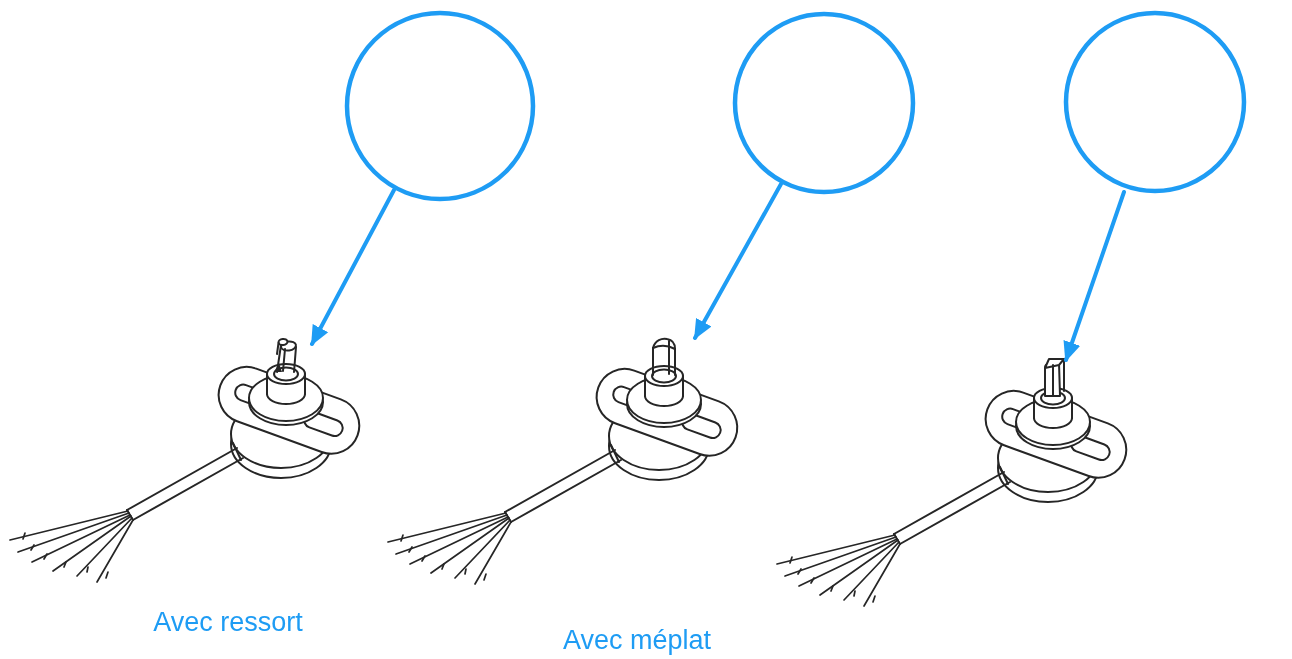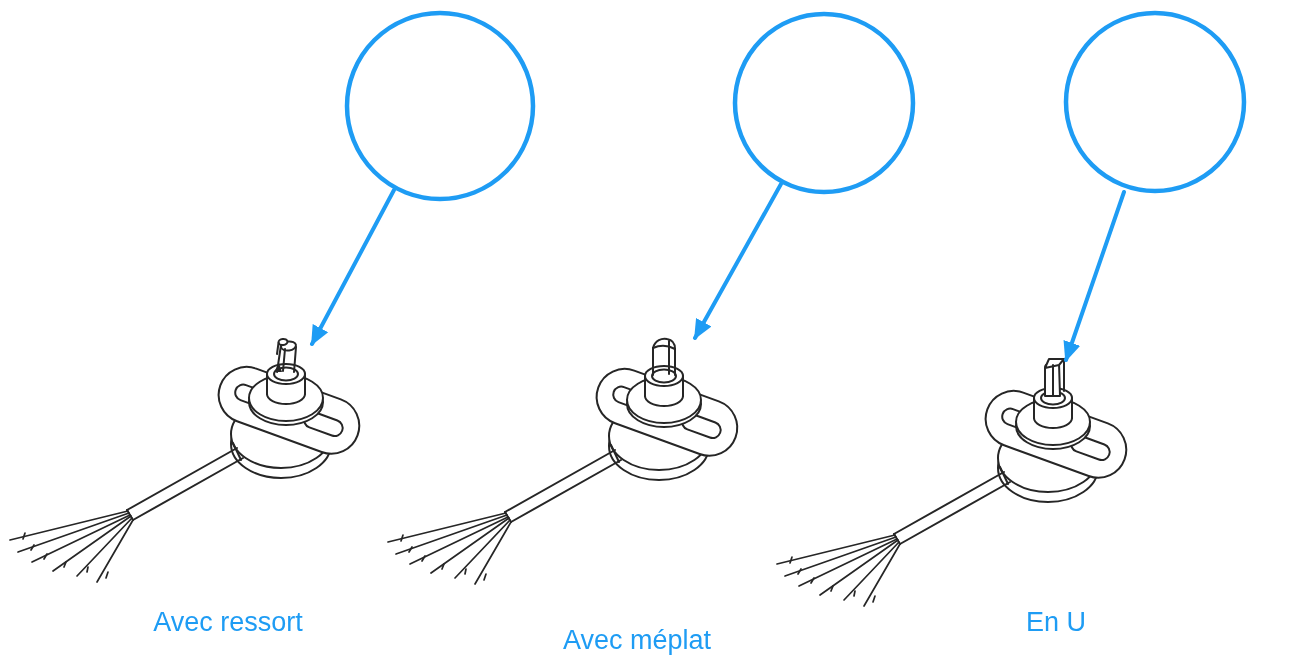--- a/index.html
+++ b/index.html
@@ -189,17 +189,14 @@
   </svg>
 
   <div class="caption" style="left:88px; top:606px; width:280px;">
     <span>Avec ressort</span><br>
   </div>
 
   <div class="caption" style="left:497px; top:624px; width:280px;">
     <span>Avec méplat</span>
   </div>
 
-  <div class="caption" style="left:966px; top:606px; width:180px;">
-    <span>En U</span>
-  </div>
 
 </div>
 
 </body></html>

